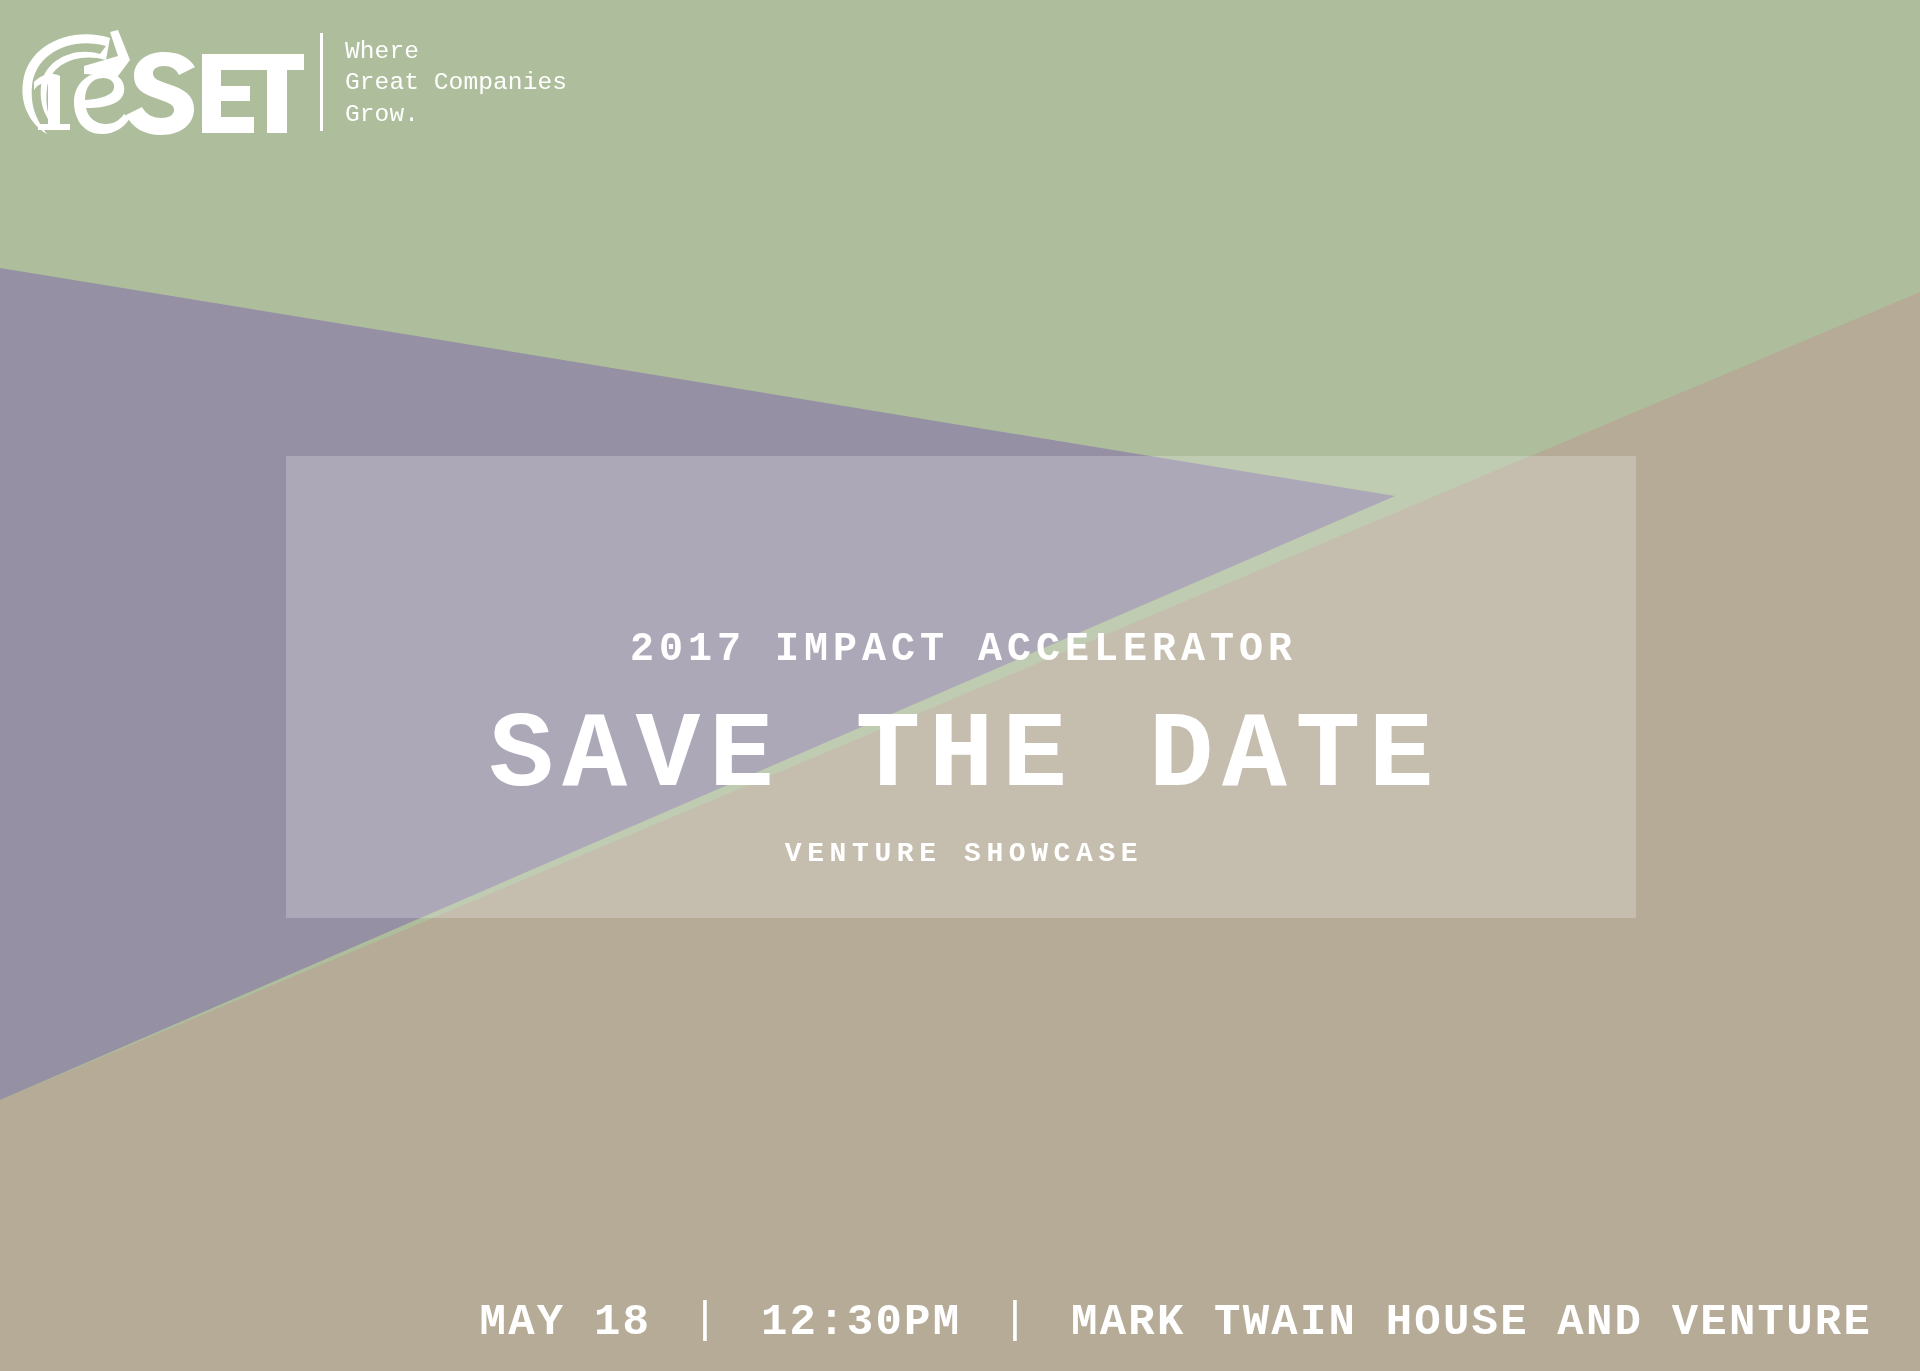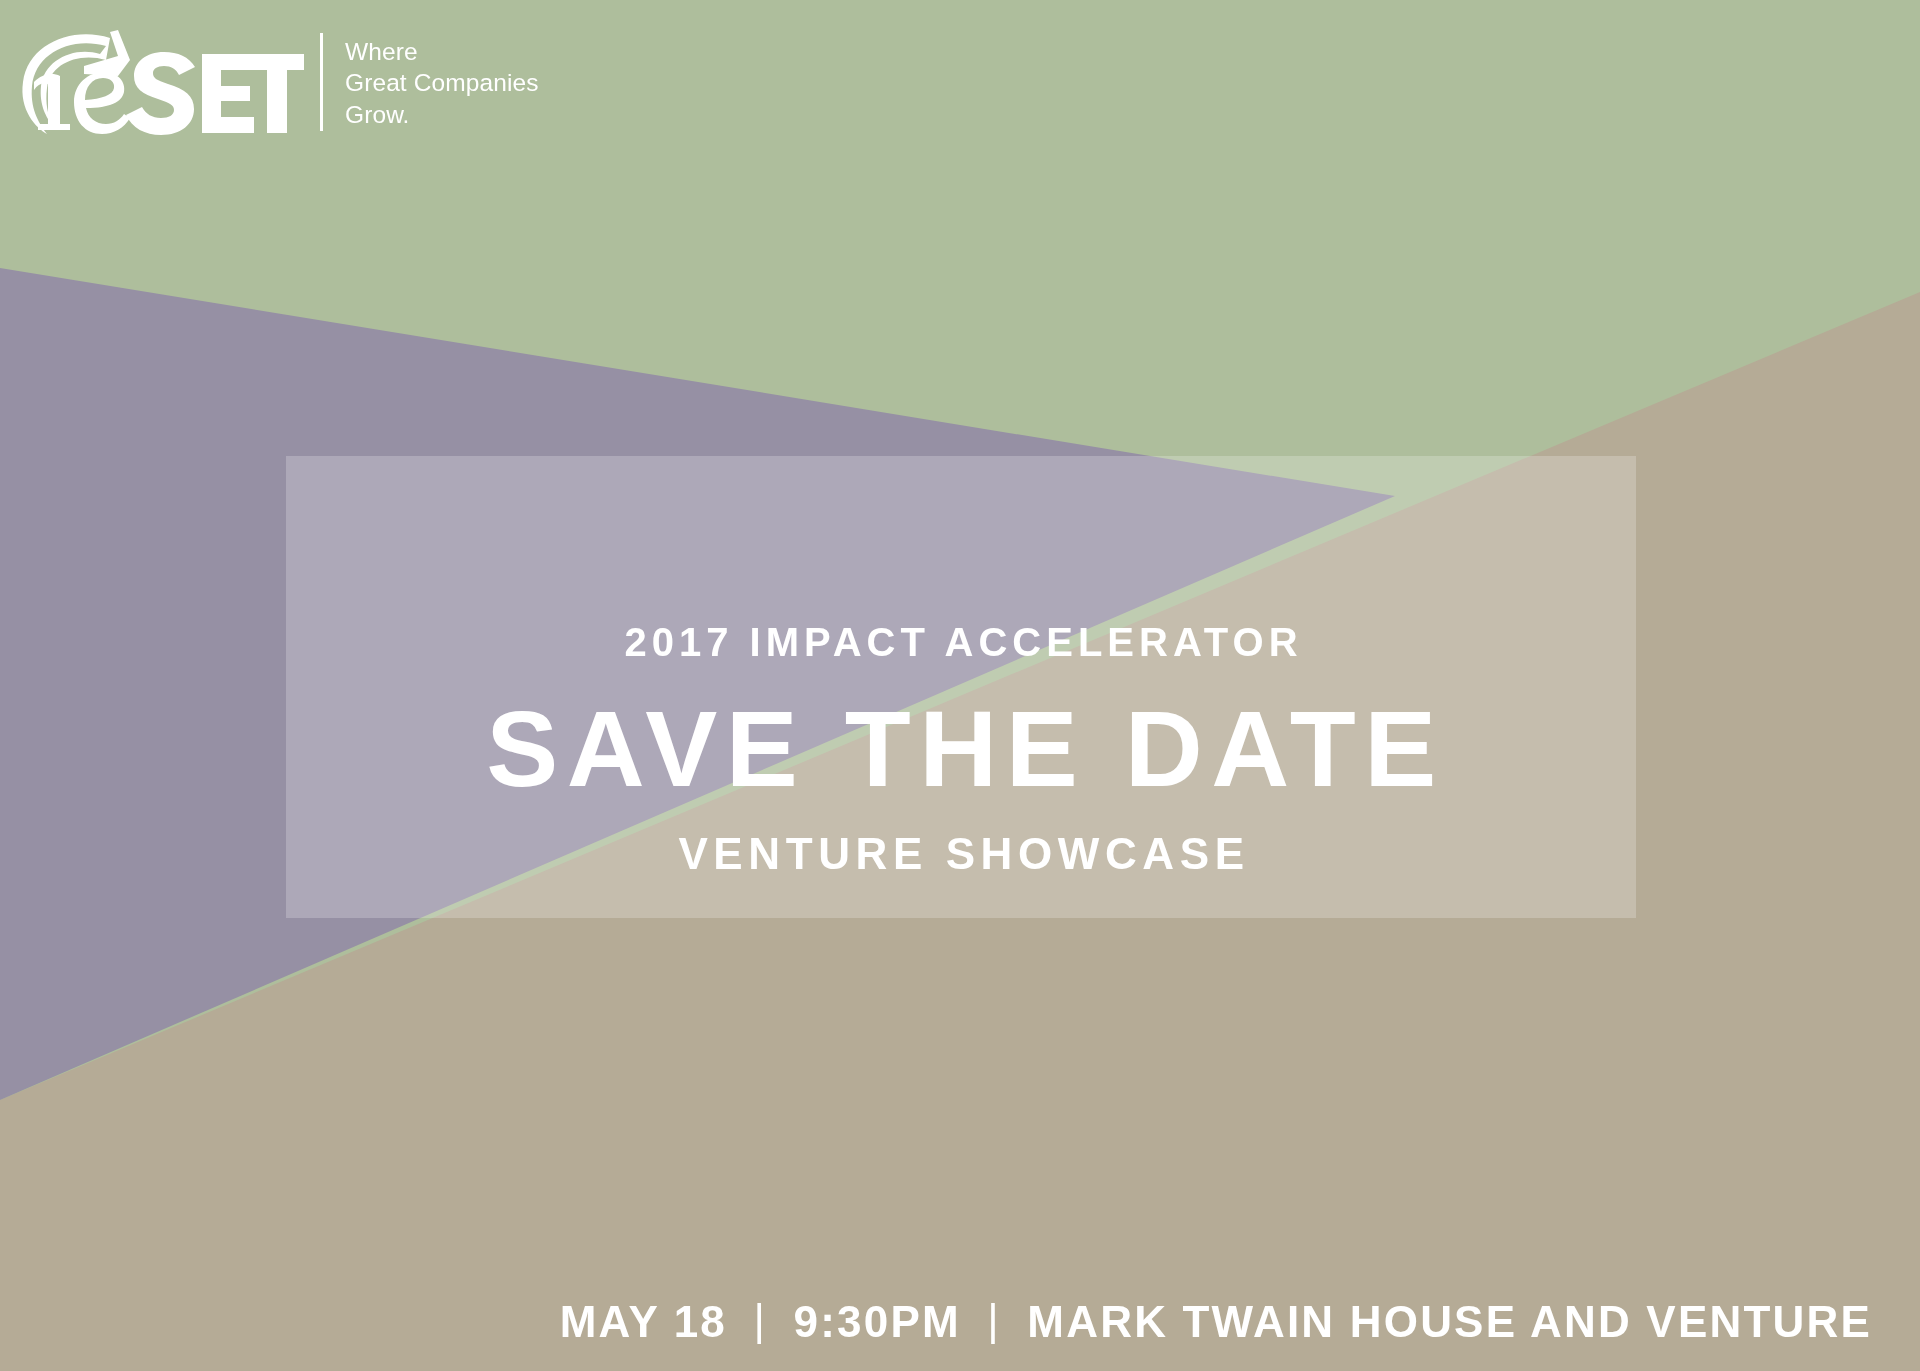--- a/index.html
+++ b/index.html
@@ -6,21 +6,21 @@
   html, body {
     margin: 0;
     padding: 0;
     background: #ffffff;
   }
   #poster {
     position: relative;
     width: 1920px;
     height: 1371px;
     overflow: hidden;
-    font-family: Liberation Sans, sans-serif;
+    font-family: Liberation Mono, monospace;
     background: #404040;
   }
   #bg-svg {
     position: absolute;
     left: 0;
     top: 0;
     width: 1920px;
     height: 1371px;
     display: block;
   }
@@ -93,21 +93,21 @@
   .main-title {
     font-size: 108px;
     font-weight: 700;
     letter-spacing: 8.5px;
     line-height: 0.98;
     text-indent: 9px;
     margin-bottom: 30px;
     white-space: nowrap;
   }
   .subtitle {
-    font-size: 44px;
+    font-size: 28px;
     font-weight: 700;
     letter-spacing: 5.6px;
     line-height: 1;
     text-indent: 6px;
   }
 
   
   #footer-line {
     position: absolute;
     left: 0;
@@ -189,18 +189,18 @@
 
   <div id="headline-stack">
     <div class="kicker">2017 IMPACT ACCELERATOR</div>
     <div class="main-title">SAVE THE DATE</div>
     <div class="subtitle">VENTURE SHOWCASE</div>
   </div>
 
   <div id="footer-line">
     <span>MAY 18</span>
     <span class="sep">|</span>
-    <span>9:30PM</span>
+    <span>12:30PM</span>
     <span class="sep">|</span>
     <span>MARK TWAIN HOUSE AND VENTURE</span>
   </div>
 
 </div>
 
 </body></html>

